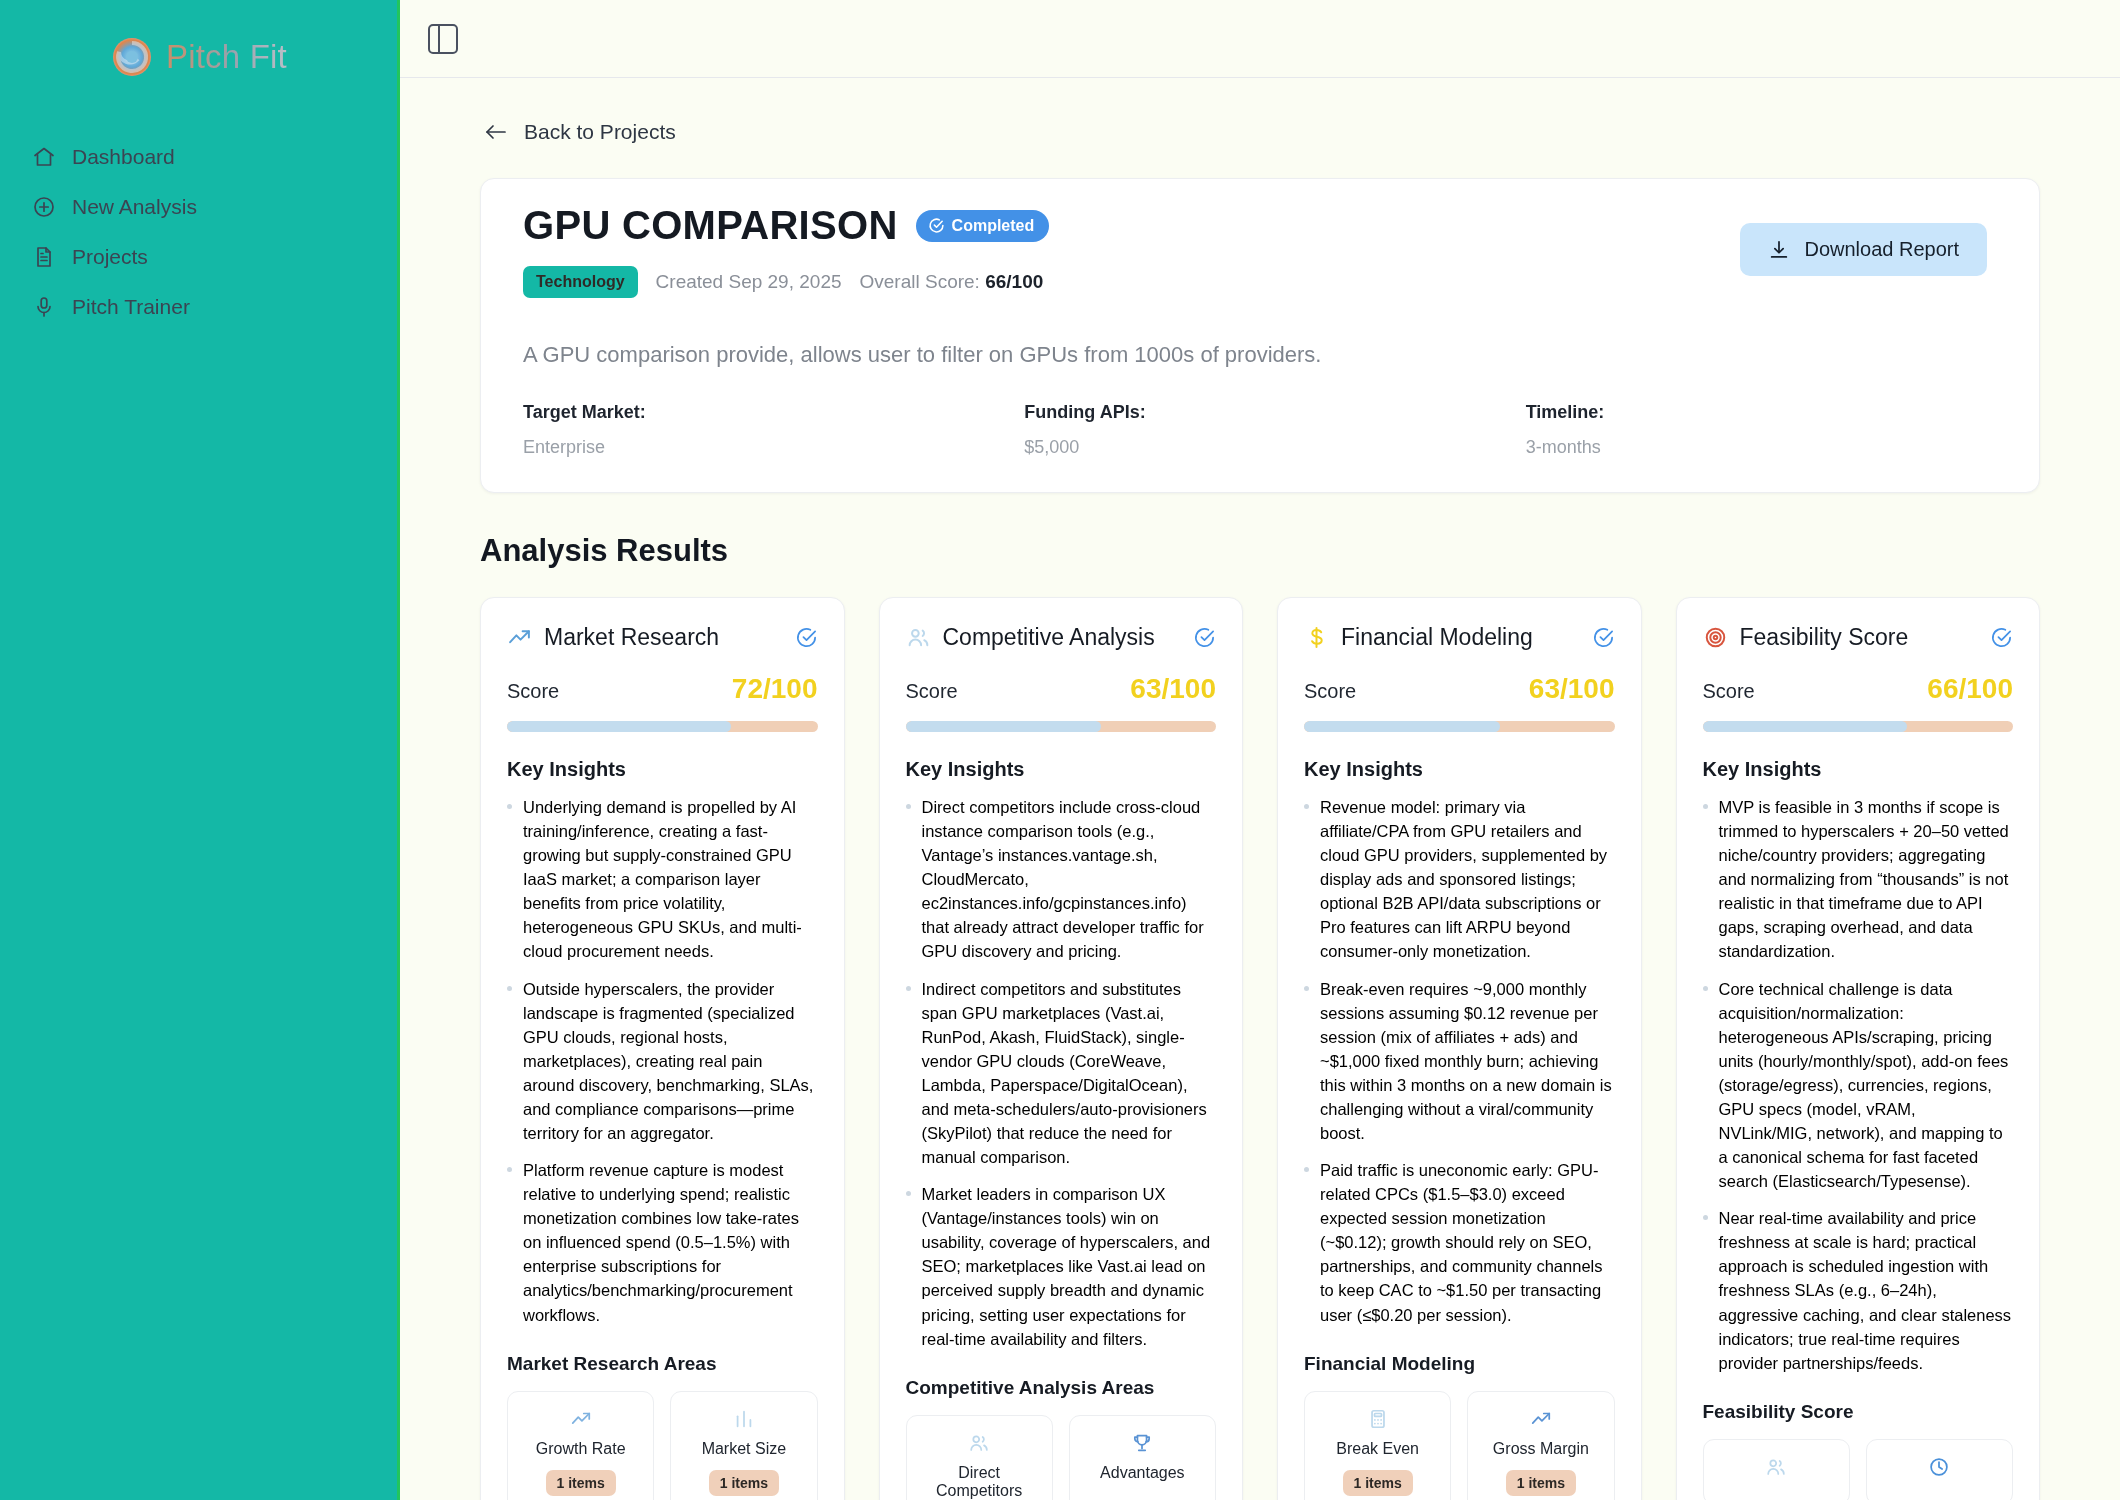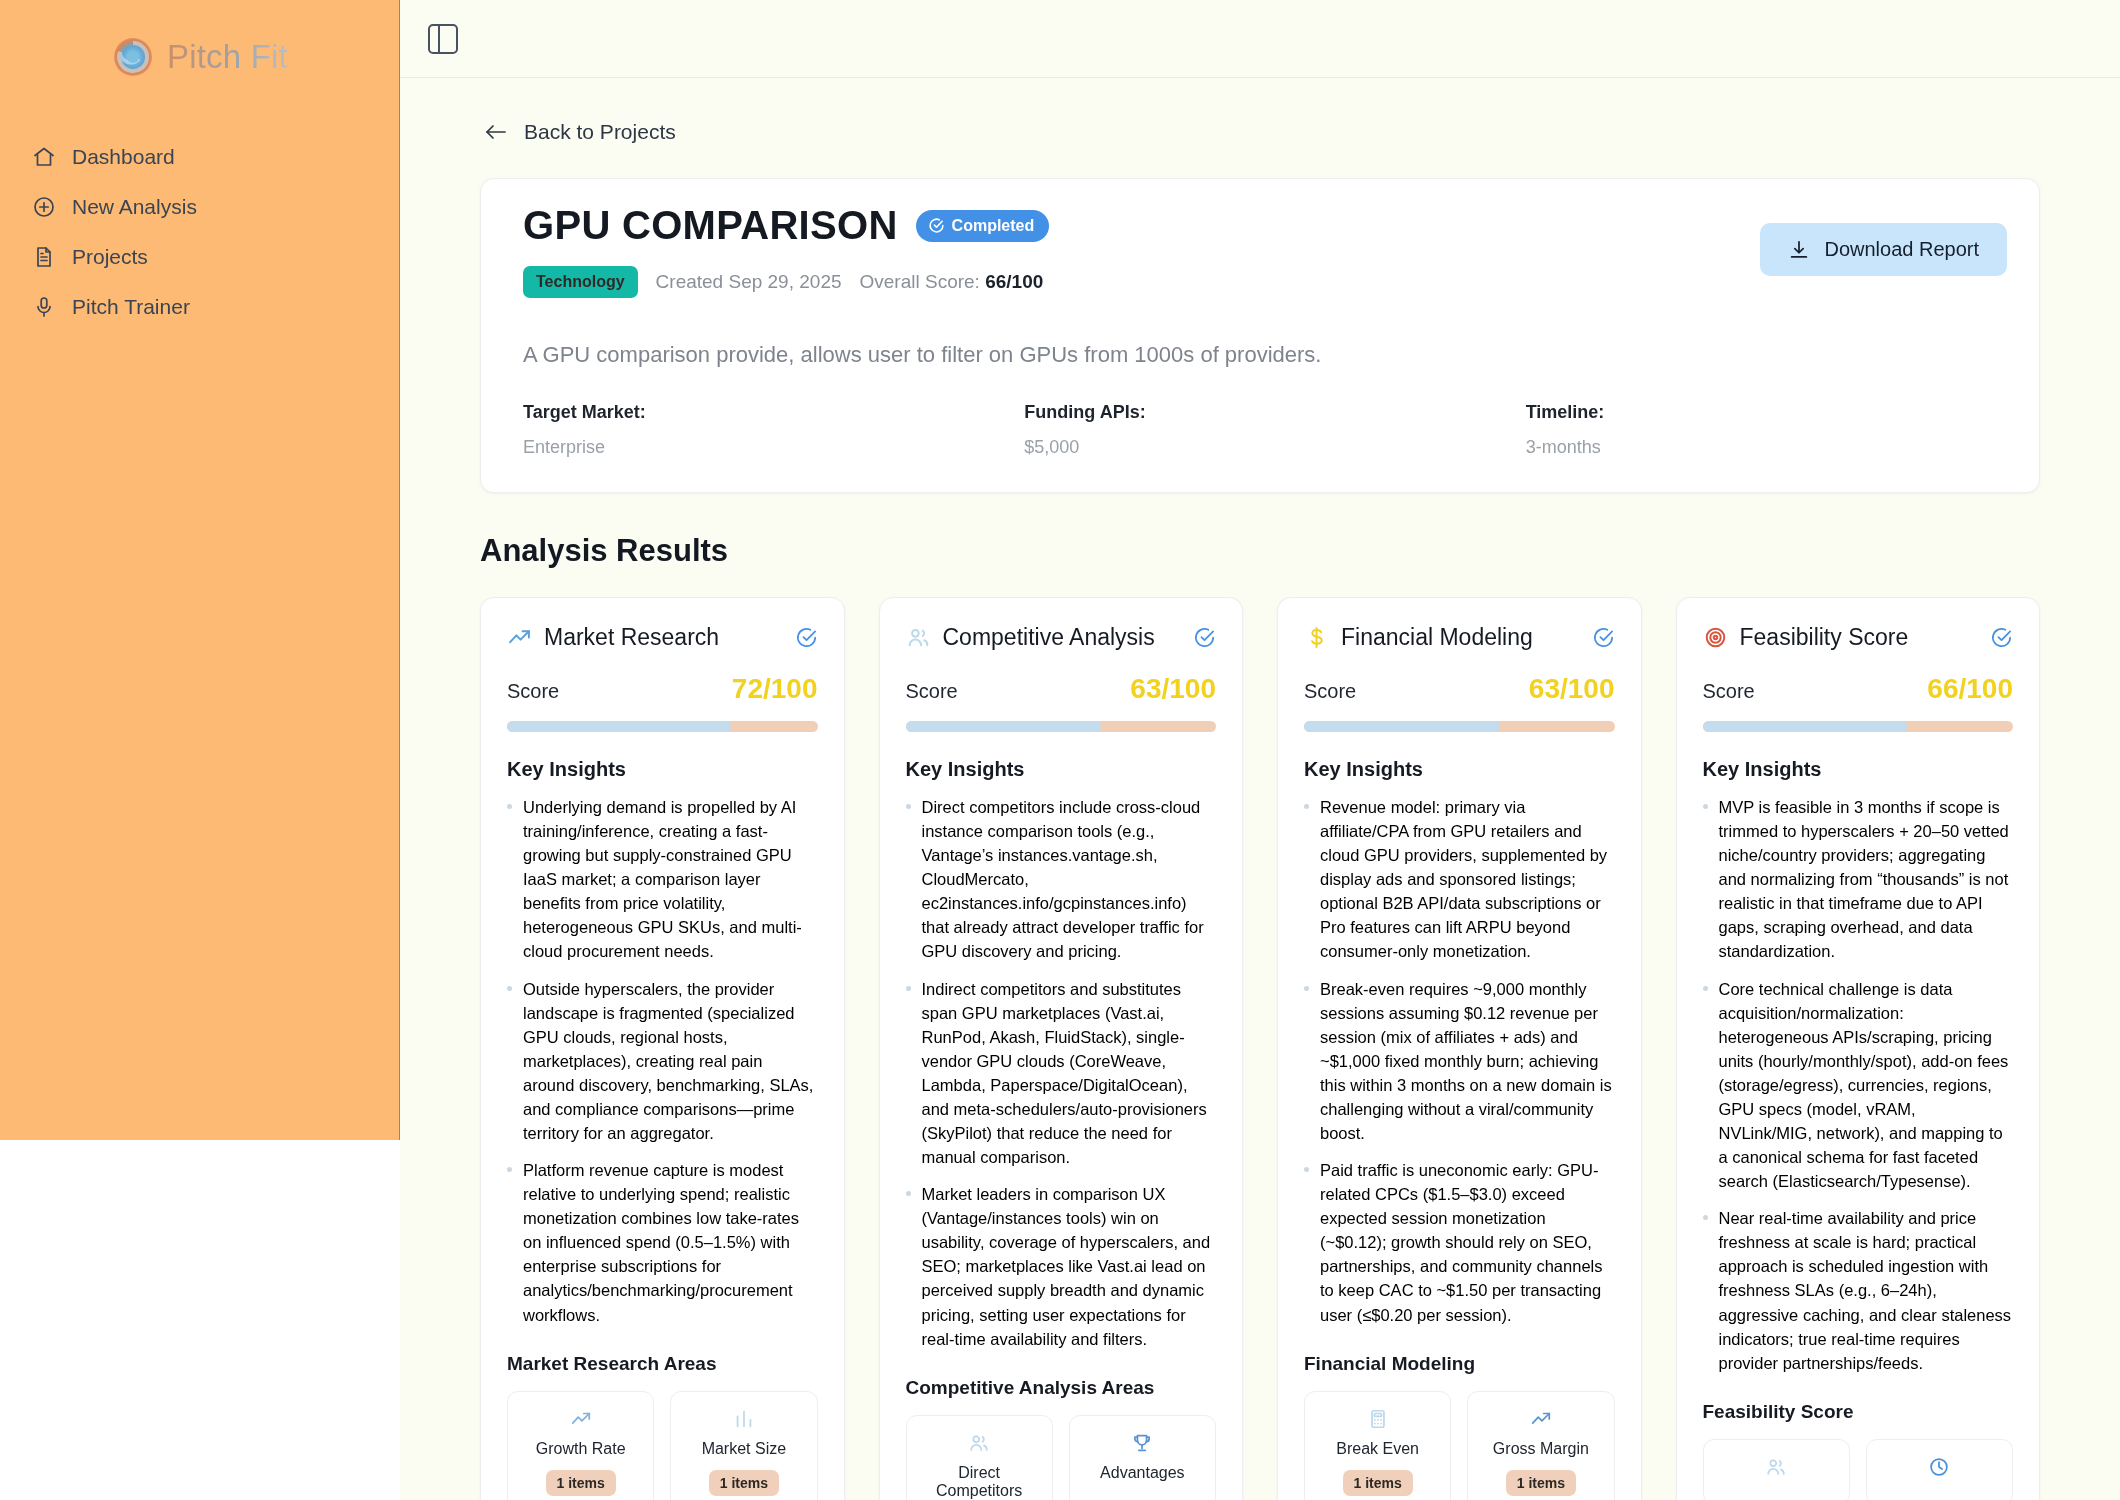--- a/index.html
+++ b/index.html
@@ -5,23 +5,23 @@
   * { box-sizing: border-box; margin: 0; padding: 0; }
   html, body {
     width: 2120px; height: 1500px;
     font-family: "Liberation Sans", sans-serif;
     background: #ffffff; overflow: hidden;
   }
   .app { display: flex; width: 2120px; height: 1500px; }
 
   
   .sidebar {
-    width: 400px; flex: 0 0 400px; height: 1140px;
-    background: #fdba74;
-    border-right: 1px solid #22c55e;
+    width: 400px; flex: 0 0 400px; height: 1500px;
+    background: #14b8a6;
+    border-right: 3px solid #22c55e;
     padding-top: 22px;
   }
   .brand {
     display: flex; align-items: center; justify-content: center;
     gap: 12px; height: 70px;
   }
   .brand-logo { width: 44px; height: 44px; flex: 0 0 44px; }
   .brand-name {
     font-size: 33px; letter-spacing: .2px;
     background: linear-gradient(90deg,#c98f6a 0%, #9aa2ad 55%, #b9bfc7 100%);
@@ -79,21 +79,21 @@
     border-radius: 7px; padding: 7px 13px;
   }
   .meta-text { font-size: 19px; color: #8a8f98; }
   .meta-text b { color: #1c222b; font-weight: 700; }
   .proj-desc { margin-top: 44px; font-size: 22px; color: #7e848d; }
   .info-grid { display: flex; margin-top: 34px; gap: 30px; }
   .info-col { width: 33.33%; }
   .info-label { font-size: 18px; font-weight: 700; color: #1e242e; }
   .info-value { font-size: 18px; color: #9aa0a8; margin-top: 14px; }
   .dl-btn {
-    position: absolute; right: 32px; top: 44px;
+    position: absolute; right: 52px; top: 44px;
     display: inline-flex; align-items: center; gap: 14px;
     background: #c9e5fb; color: #16202c; border: none; border-radius: 10px;
     padding: 15px 28px; font-size: 20px; cursor: pointer;
     font-family: "Liberation Sans", sans-serif;
   }
   .dl-btn svg { width: 22px; height: 22px; }
 
   .section-title {
     font-size: 31px; font-weight: 700; color: #131821;
     margin: 40px 0 28px 0;

